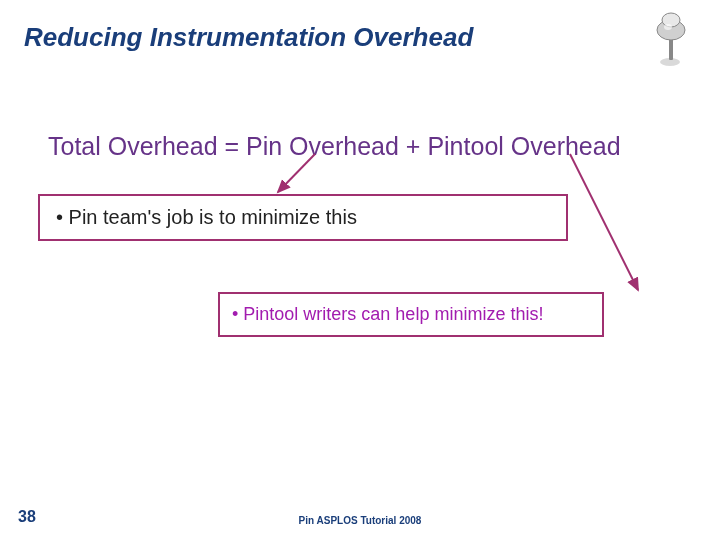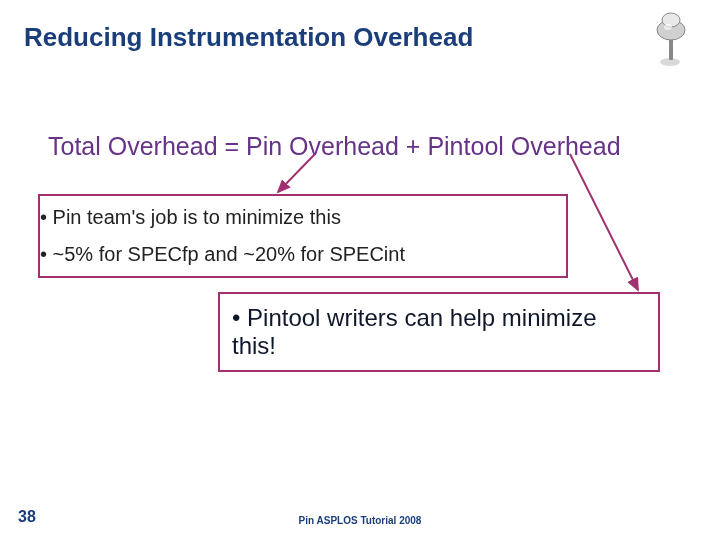--- a/index.html
+++ b/index.html
@@ -11,48 +11,49 @@
     position: relative;
     overflow: hidden;
   }
   .title {
     position: absolute;
     top: 22px;
     left: 24px;
     font-size: 26px;
     font-weight: bold;
     color: #1a3e7a;
+    font-style: italic;
   }
   .equation {
     position: absolute;
     top: 132px;
     left: 48px;
     font-size: 25px;
     color: #663388;
   }
   .box1 {
     position: absolute;
     top: 194px;
     left: 38px;
     width: 530px;
     border: 2px solid #a03070;
-    padding: 10px 0;
+    padding: 10px 16px;
     font-size: 20px;
     color: #222;
   }
   .box1 .line2 { margin-top: 14px; }
   .box2 {
     position: absolute;
     top: 292px;
     left: 218px;
-    width: 442px;
+    width: 386px;
     border: 2px solid #a03070;
     padding: 10px 12px;
-    font-size: 24px;
-    color: #0f172a;
+    font-size: 18px;
+    color: #a21caf;
   }
   .slidenum {
     position: absolute;
     bottom: 14px;
     left: 18px;
     font-size: 16px;
     font-weight: bold;
     color: #1a3e7a;
   }
   .footer {
@@ -79,21 +80,20 @@
 </style>
 </head>
 <body>
 
 <div class="title">Reducing Instrumentation Overhead</div>
 
 <div class="equation">Total Overhead = Pin Overhead + Pintool Overhead</div>
 
 <div class="box1">
   <div>• Pin team's job is to minimize this</div>
-  <div class="line2">• ~5% for SPECfp and ~20% for SPECint</div>
 </div>
 
 <div class="box2">
   <div>• Pintool writers can help minimize this!</div>
 </div>
 
 <div class="slidenum">38</div>
 <div class="footer">Pin ASPLOS Tutorial 2008</div>
 
 <svg class="pushpin" viewBox="0 0 60 60">

